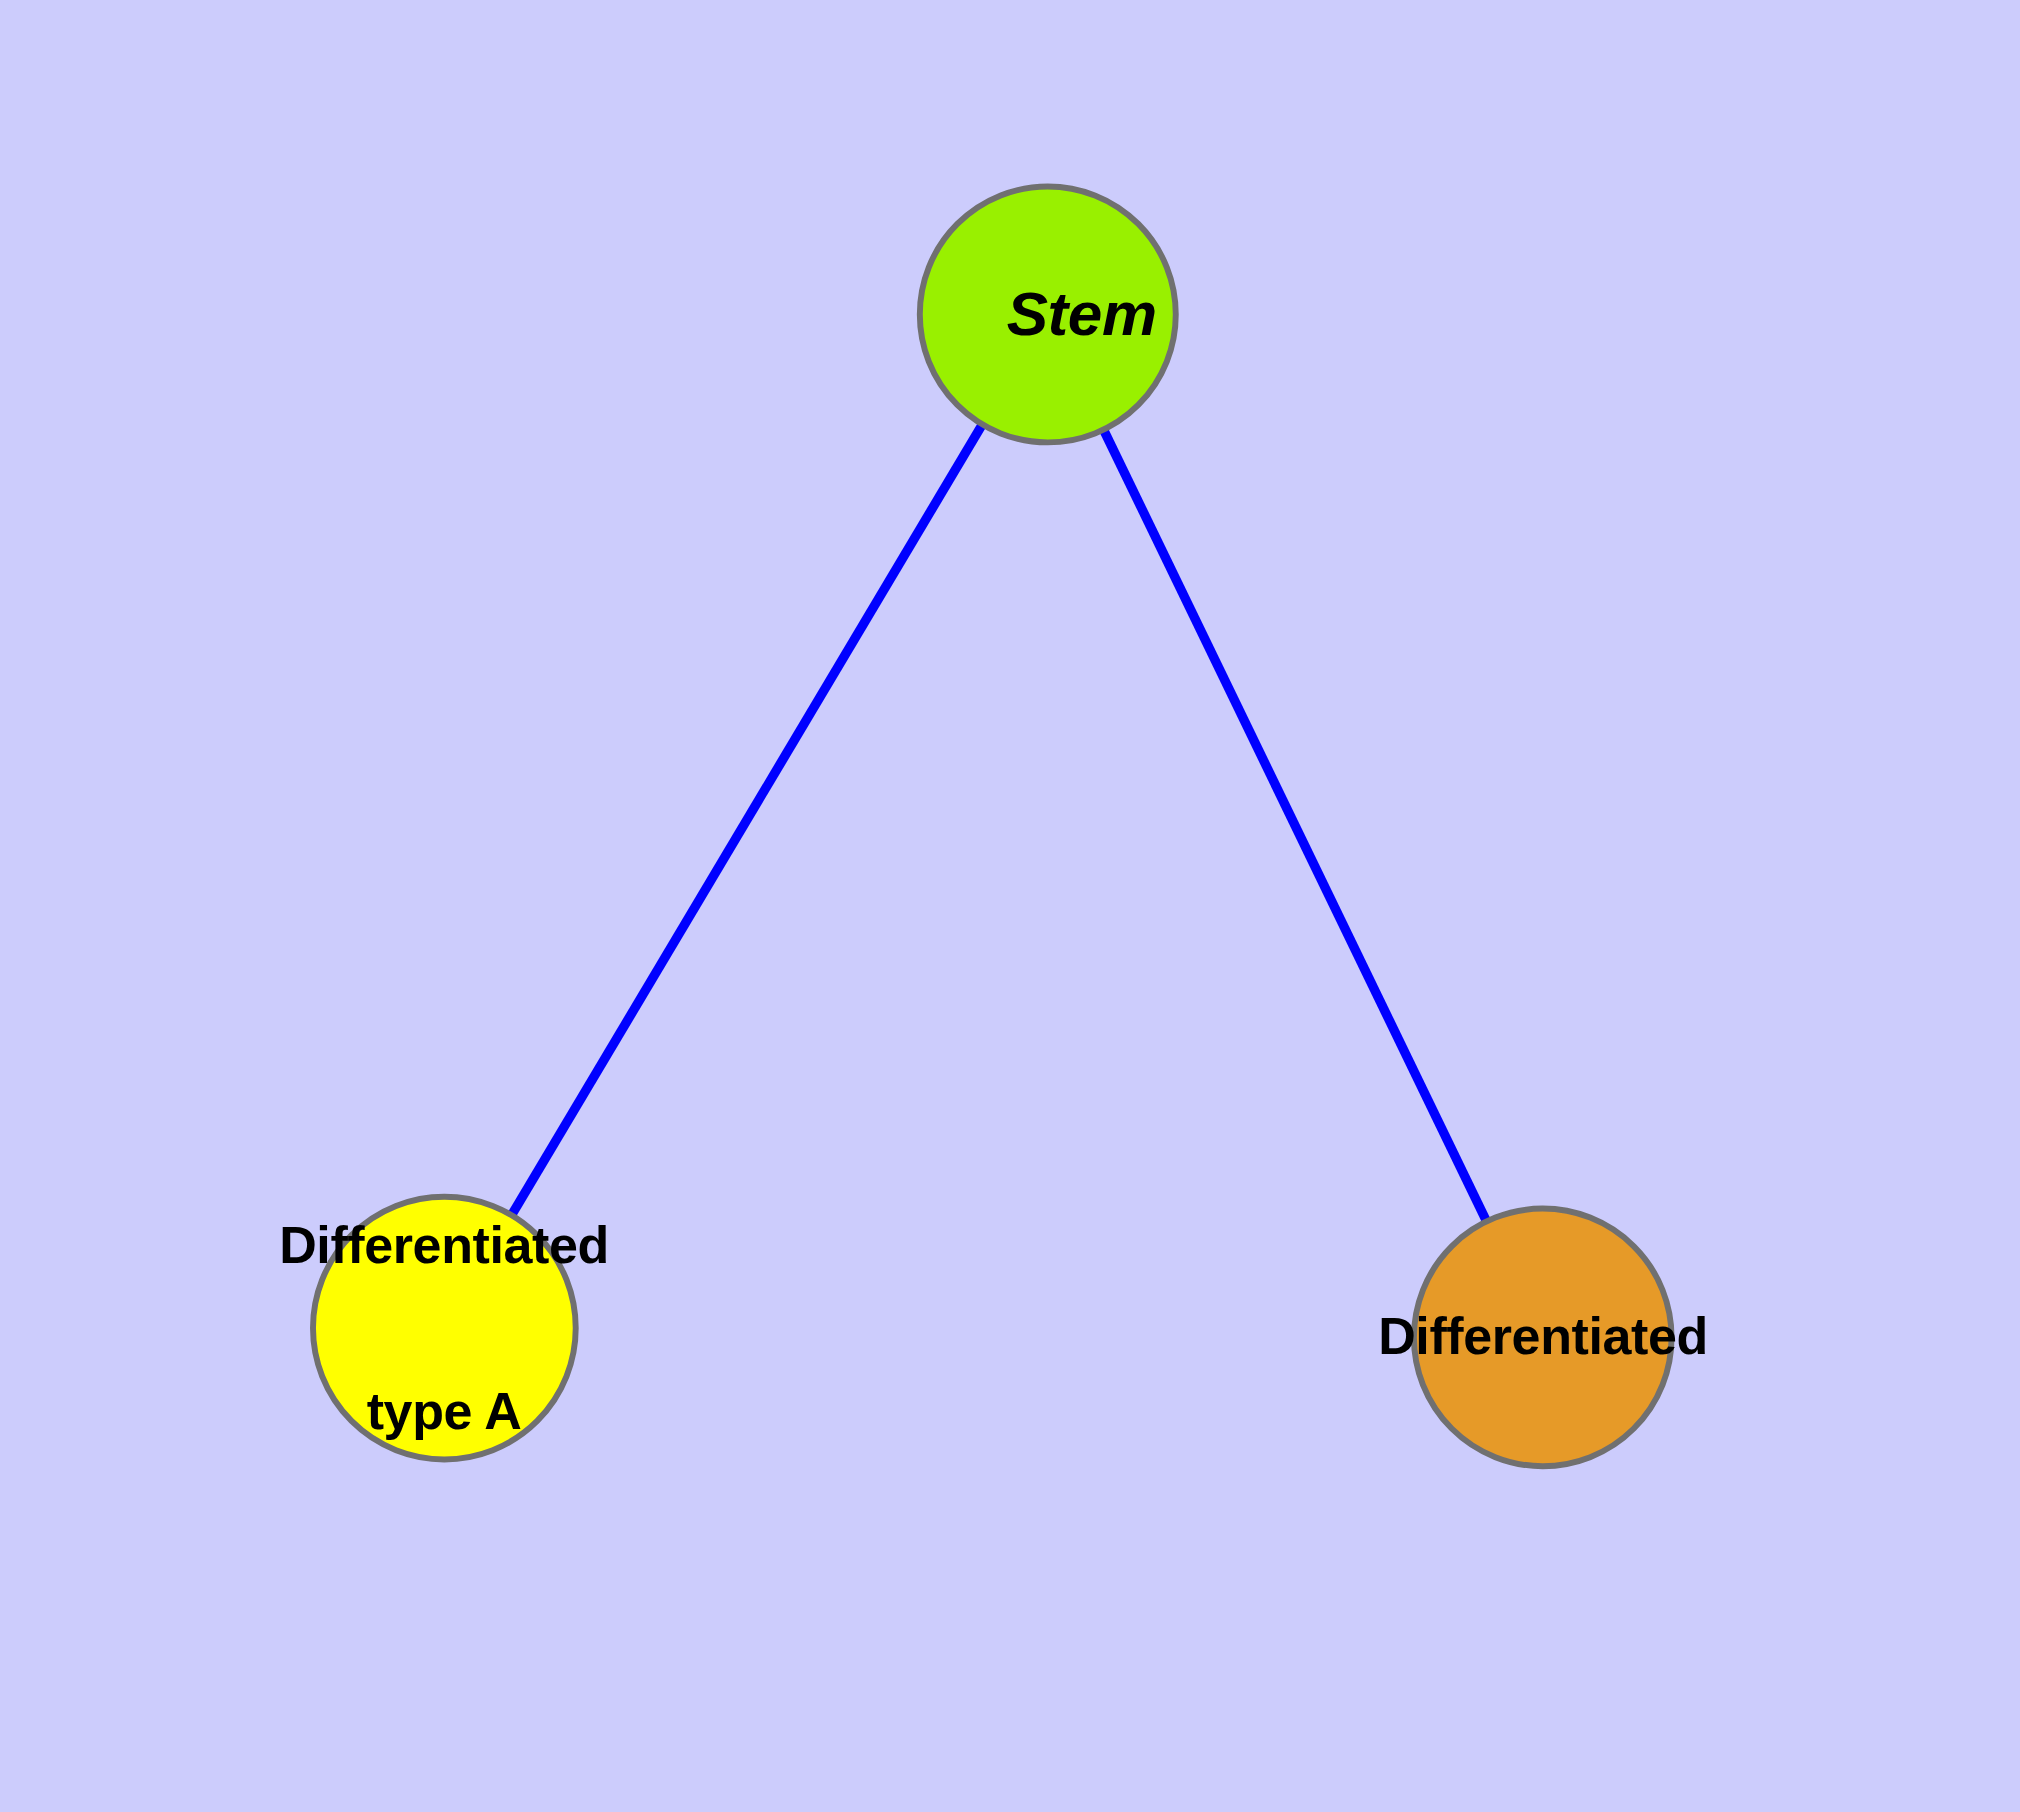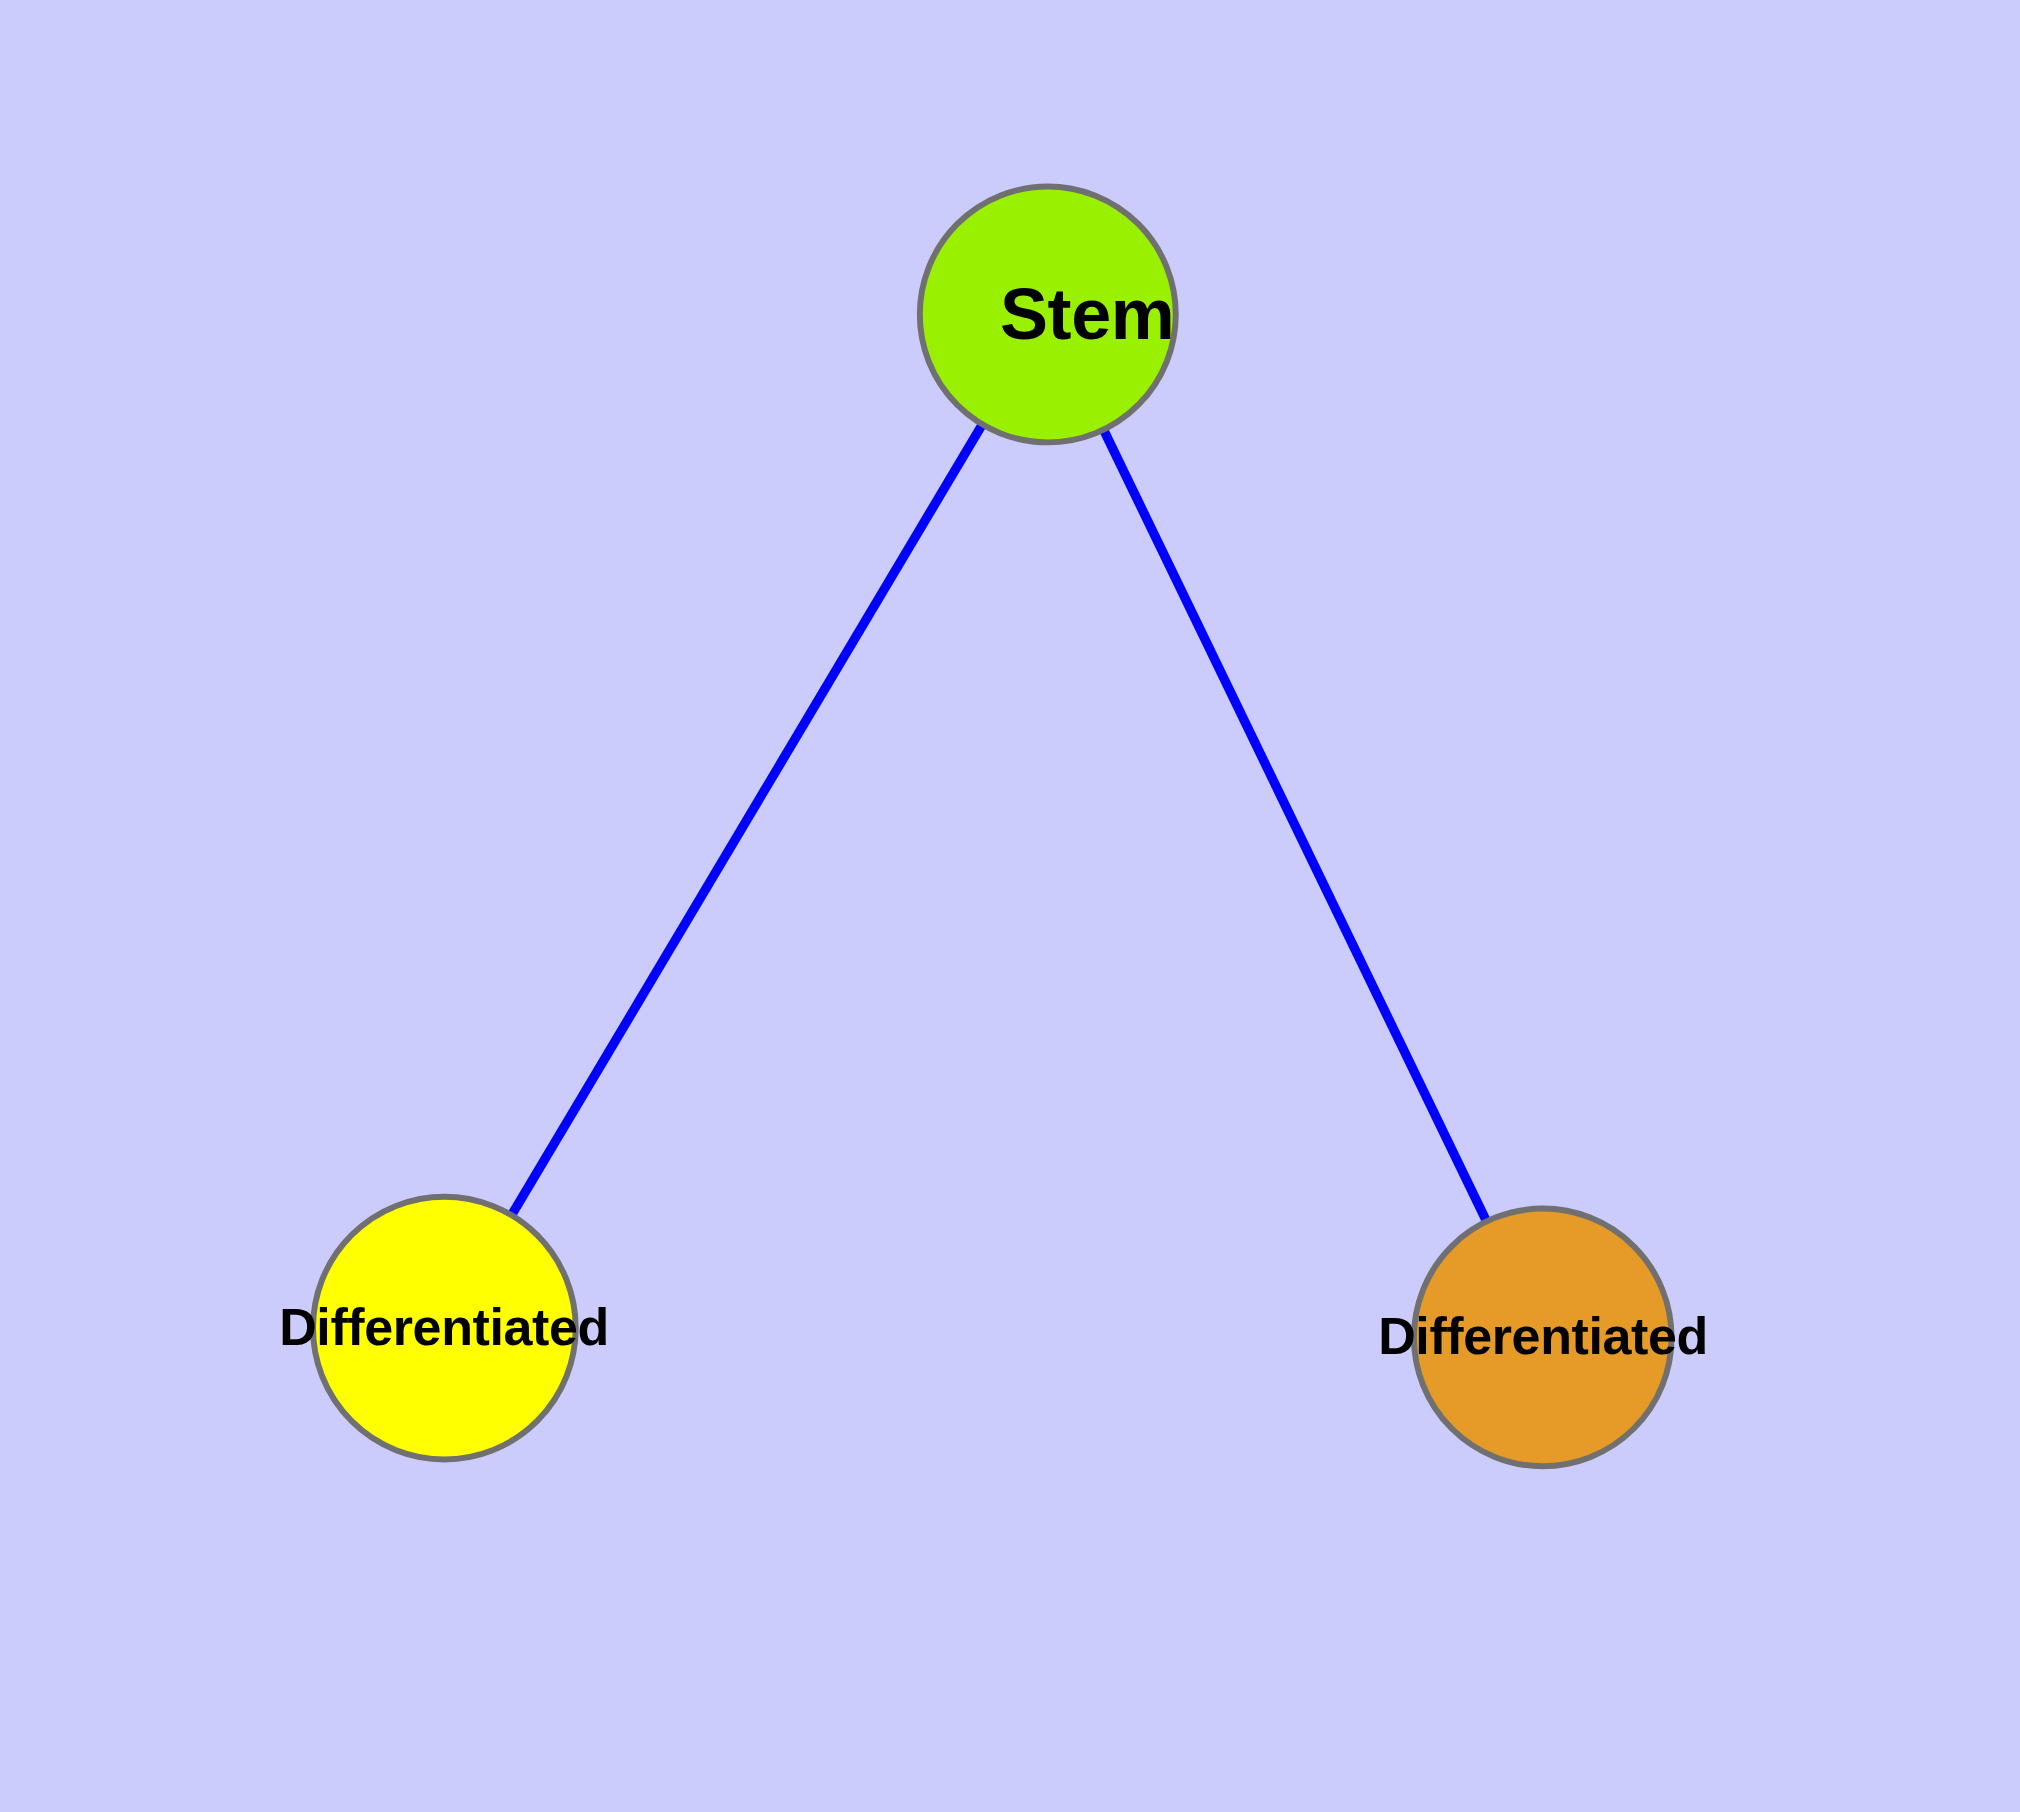--- a/index.html
+++ b/index.html
@@ -28,21 +28,21 @@
     text-align: center;
     font-family: "Liberation Sans", "DejaVu Sans", sans-serif;
     font-weight: bold;
     color: #000000;
     white-space: pre;
     line-height: 1.06;
     letter-spacing: -0.4px;
     transform: translate(-50%, -50%);
     pointer-events: none;
   }
-  .label-stem { font-size: 72px; }
+  .label-stem { font-size: 62px; font-style: italic; }
   .label-diff { font-size: 52px; }
 </style>
 </head>
 <body>
 
 <div id="canvas" style="background: rgb(204, 204, 252);">
 
   <svg id="graph-svg" viewBox="0 0 2384 2138" xmlns="http://www.w3.org/2000/svg">
 
     <rect x="0" y="0" width="2384" height="2138" fill="#ccccfc"></rect>
@@ -58,20 +58,21 @@
       <circle id="node-diff-b" cx="1820" cy="1578" r="152" fill="#e69a28" stroke="#707070" stroke-width="7"></circle>
     </g>
   </svg>
 
   <div class="node-label label-stem" style="left:1048px; top:314px;">
     <span>Stem</span>
   </div>
 
   <div class="node-label label-diff" style="left:444px; top:1328px;">
     <div>Differentiated</div>
+    <div>type A</div>
   </div>
 
   <div class="node-label label-diff" style="left:1543px; top:1337px;">
     <div>Differentiated</div>
   </div>
 
 </div>
 
 
 </body></html>

